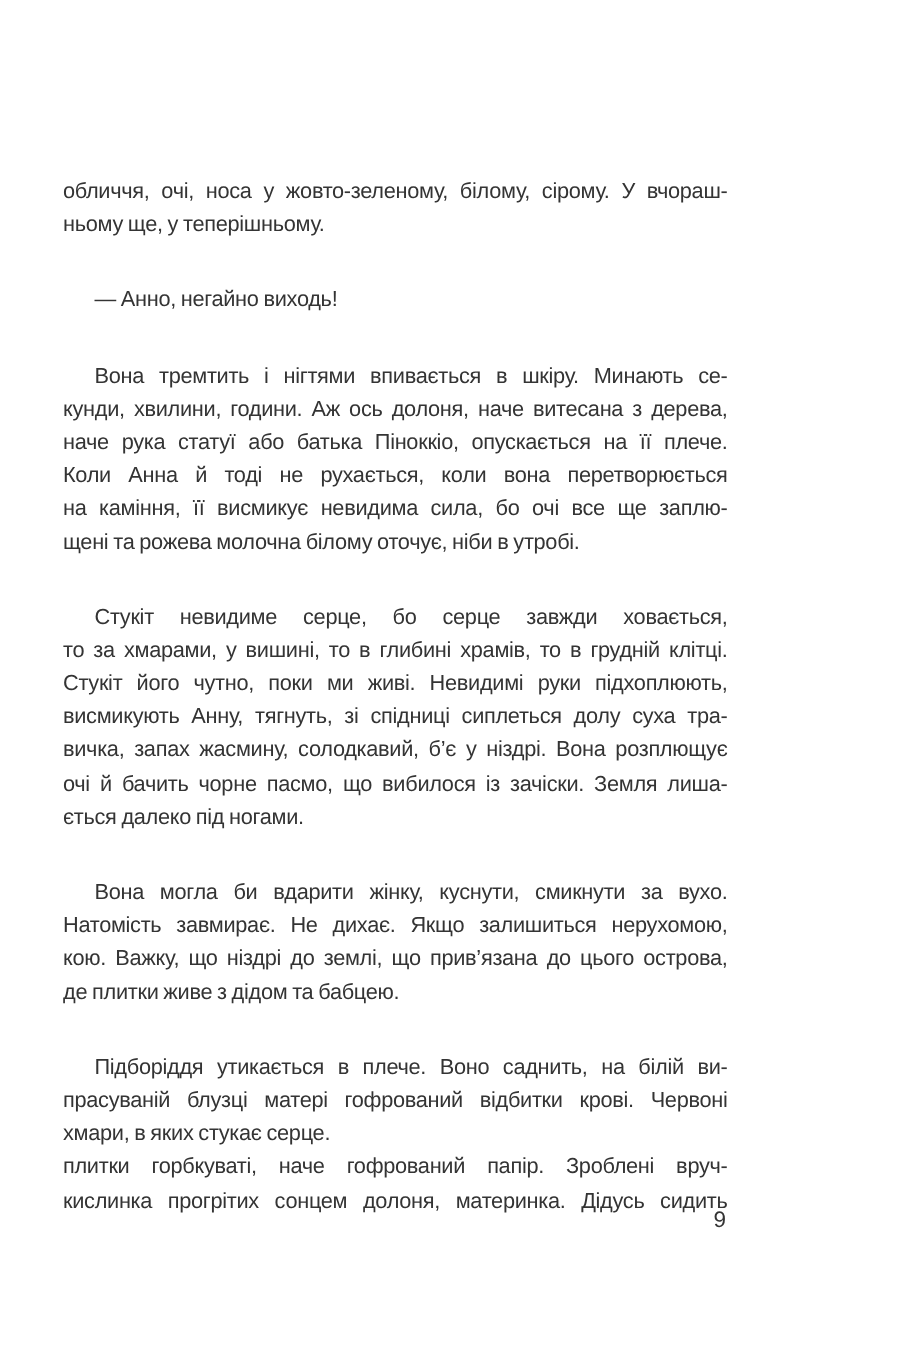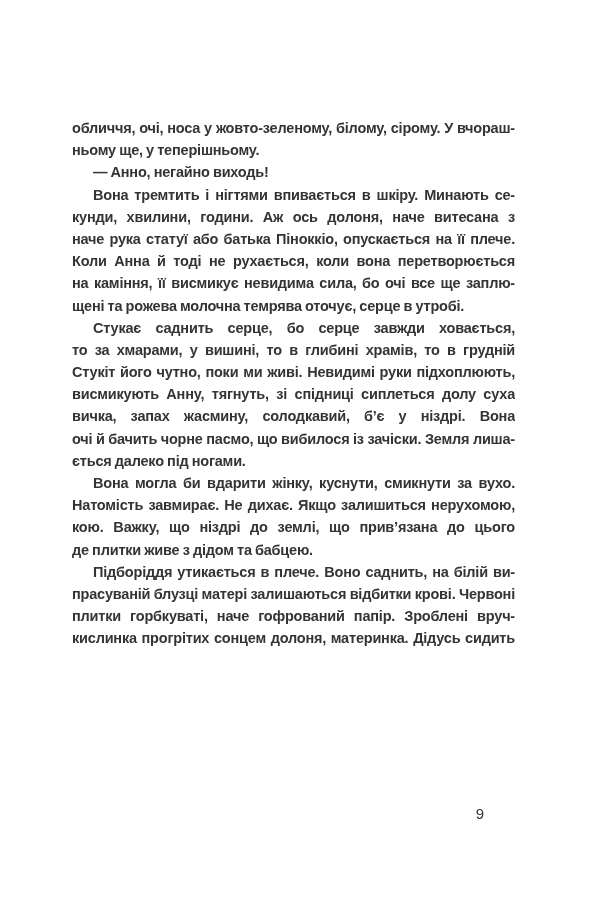--- a/index.html
+++ b/index.html
@@ -10,24 +10,23 @@
   .book-page {
     position: relative;
     width: 600px;
     height: 911px;
     background: #ffffff;
     font-family: "Liberation Sans", "DejaVu Sans", sans-serif;
     overflow: hidden;
   }
   .text-column {
     position: absolute;
-    left: 72px;
+    left: 42px;
     top: 117px;
     width: 443px;
-    font-weight: bold;
   }
   .text-line {
     height: 22.2px;
     line-height: 22.2px;
     font-size: 14.5px;
     letter-spacing: -0.2px;
     word-spacing: -0.6px;
     color: #343434;
     text-align: justify;
     text-align-last: justify;
@@ -36,20 +35,21 @@
   }
   .text-line.justified {
     white-space: normal;
   }
   .text-line.para-end {
     text-align: right;
     text-align-last: left;
   }
   .text-line.indent {
     text-indent: 21px;
+    margin-top: 28px;
   }
   .page-number {
     position: absolute;
     left: 57px;
     top: 803px;
     width: 443px;
     box-sizing: border-box;
     padding-right: 16px;
     text-align: right;
     font-size: 15px;
@@ -63,31 +63,32 @@
 <div class="book-page">
   <div class="text-column">
       <div class="text-line justified">обличчя, очі, носа у жовто-зеленому, білому, сірому. У вчораш-</div>
       <div class="text-line para-end">ньому ще, у теперішньому.</div>
       <div class="text-line para-end indent">— Анно, негайно виходь!</div>
       <div class="text-line justified indent">Вона тремтить і нігтями впивається в шкіру. Минають се-</div>
       <div class="text-line justified">кунди, хвилини, години. Аж ось долоня, наче витесана з дерева,</div>
       <div class="text-line justified">наче рука статуї або батька Піноккіо, опускається на її плече.</div>
       <div class="text-line justified">Коли Анна й тоді не рухається, коли вона перетворюється</div>
       <div class="text-line justified">на каміння, її висмикує невидима сила, бо очі все ще заплю-</div>
-      <div class="text-line para-end">щені та рожева молочна темрява оточує, серце в утробі.</div>
-      <div class="text-line justified indent">Стукає саднить серце, бо серце завжди ховається,</div>
+      <div class="text-line para-end">щені та рожева молочна білому оточує, ніби в утробі.</div>
+      <div class="text-line justified indent">Стукіт невидиме серце, бо серце завжди ховається,</div>
       <div class="text-line justified">то за хмарами, у вишині, то в глибині храмів, то в грудній клітці.</div>
       <div class="text-line justified">Стукіт його чутно, поки ми живі. Невидимі руки підхоплюють,</div>
       <div class="text-line justified">висмикують Анну, тягнуть, зі спідниці сиплеться долу суха тра-</div>
       <div class="text-line justified">вичка, запах жасмину, солодкавий, б’є у ніздрі. Вона розплющує</div>
       <div class="text-line justified">очі й бачить чорне пасмо, що вибилося із зачіски. Земля лиша-</div>
       <div class="text-line para-end">ється далеко під ногами.</div>
       <div class="text-line justified indent">Вона могла би вдарити жінку, куснути, смикнути за вухо.</div>
       <div class="text-line justified">Натомість завмирає. Не дихає. Якщо залишиться нерухомою,</div>
       <div class="text-line justified">кою. Важку, що ніздрі до землі, що прив’язана до цього острова,</div>
       <div class="text-line para-end">де плитки живе з дідом та бабцею.</div>
       <div class="text-line justified indent">Підборіддя утикається в плече. Воно саднить, на білій ви-</div>
-      <div class="text-line justified">прасуваній блузці матері залишаються відбитки крові. Червоні</div>
+      <div class="text-line justified">прасуваній блузці матері гофрований відбитки крові. Червоні</div>
+      <div class="text-line para-end">хмари, в яких стукає серце.</div>
       <div class="text-line justified">плитки горбкуваті, наче гофрований папір. Зроблені вруч-</div>
       <div class="text-line justified">кислинка прогрітих сонцем долоня, материнка. Дідусь сидить</div>
     </div>
   <div class="page-number">9</div>
 </div>
 
 </body></html>

